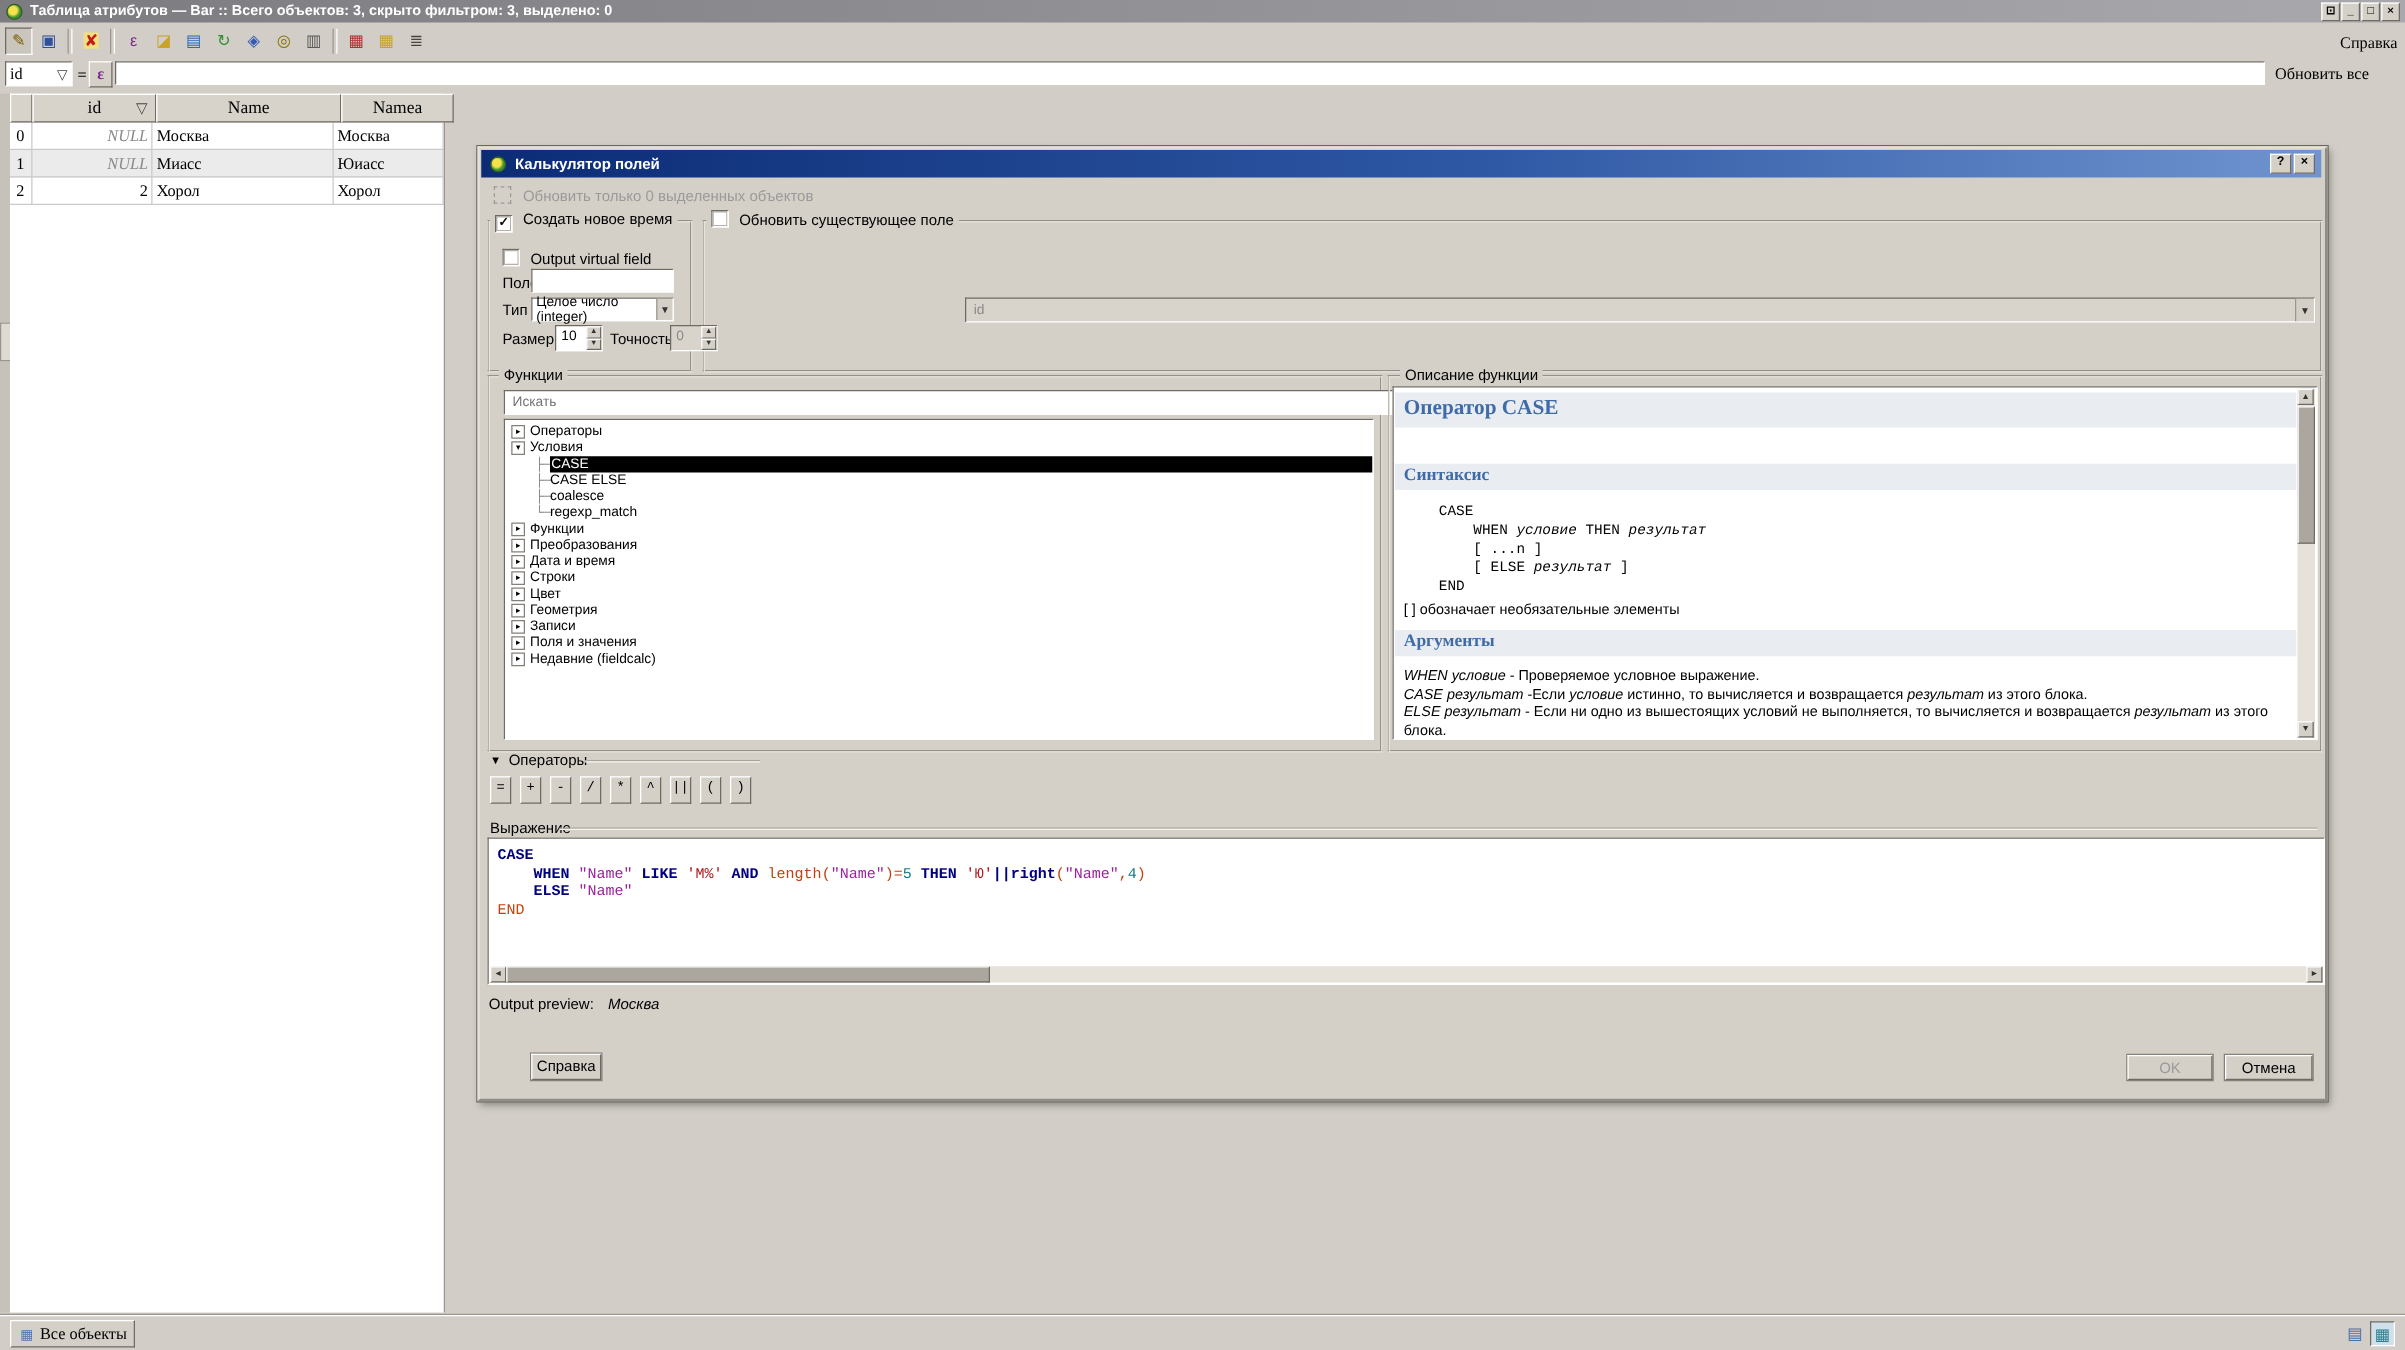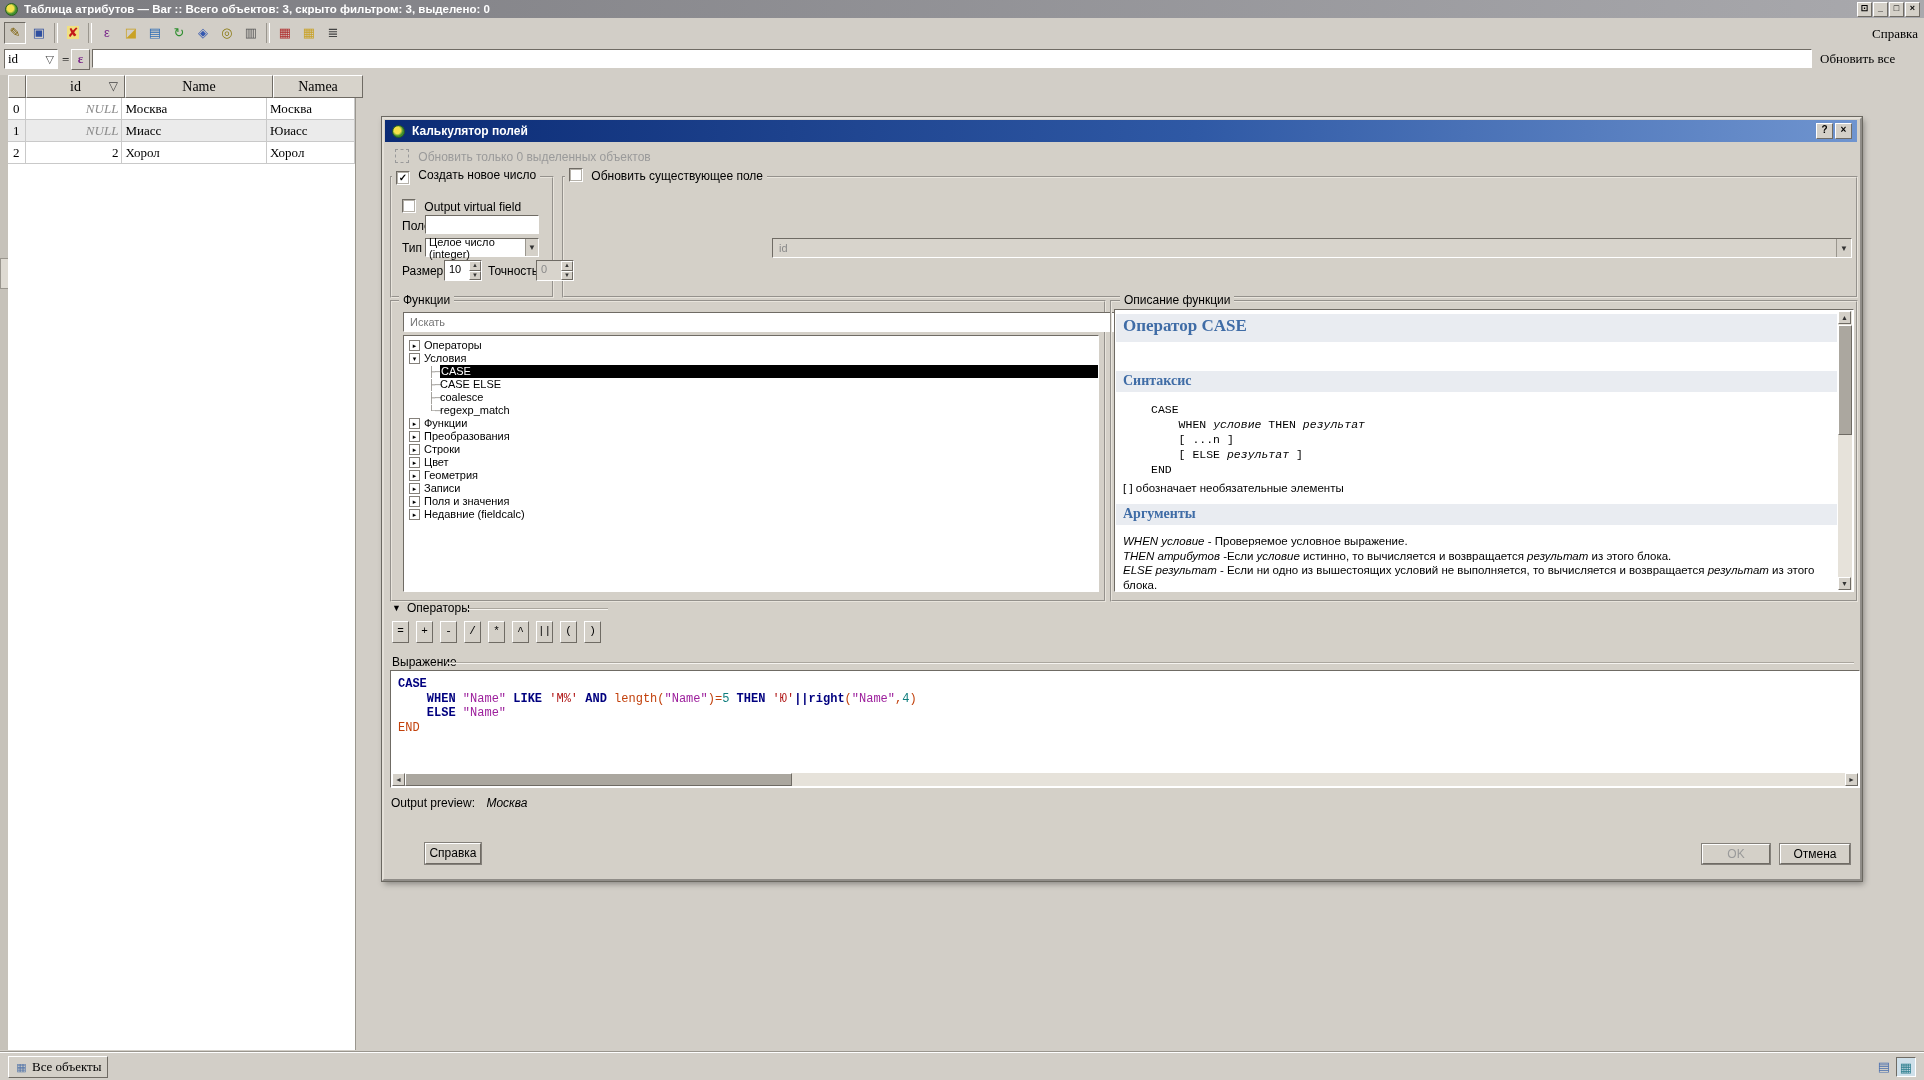--- a/index.html
+++ b/index.html
@@ -229,21 +229,21 @@
     </div>
 
     <div class="abs" style="left:11px;top:30px;">
       <span class="cb disabled"></span>
       <span class="disabledtext" style="margin-left:6px;">Обновить только 0 выделенных объектов</span>
     </div>
 
     <div class="abs grp" style="left:6px;top:57px;width:160px;height:118px;"></div>
     <div class="abs chip" style="left:8px;top:49px;">
       <span class="cb">✓</span>
-      <span style="margin-left:5px;">Создать новое число</span>
+      <span style="margin-left:5px;">Создать новое время</span>
     </div>
 
     <div class="abs grp" style="left:178px;top:57px;width:1292px;height:118px;"></div>
     <div class="abs chip" style="left:181px;top:49px;">
       <span class="cb"></span>
       <span style="margin-left:5px;">Обновить существующее поле</span>
     </div>
 
     <div class="abs" style="left:18px;top:80px;">
       <span class="cb"></span>
@@ -309,20 +309,24 @@
           <span class="conn">└─</span>
           <span>regexp_match</span>
         </div>
         <div class="trow" style="padding-left: 5px;">
           <span class="expbox">▸</span>
           <span>Функции</span>
         </div>
         <div class="trow" style="padding-left: 5px;">
           <span class="expbox">▸</span>
           <span>Преобразования</span>
+        </div>
+        <div class="trow" style="padding-left: 5px;">
+          <span class="expbox">▸</span>
+          <span>Дата и время</span>
         </div>
         <div class="trow" style="padding-left: 5px;">
           <span class="expbox">▸</span>
           <span>Строки</span>
         </div>
         <div class="trow" style="padding-left: 5px;">
           <span class="expbox">▸</span>
           <span>Цвет</span>
         </div>
         <div class="trow" style="padding-left: 5px;">
@@ -355,21 +359,21 @@
           <div class="dcode"><span>    WHEN </span><span style="font-style: italic;">условие</span><span> THEN </span><span style="font-style: italic;">результат</span></div>
           <div class="dcode"><span>    [ ...n ]</span></div>
           <div class="dcode"><span>    [ ELSE </span><span style="font-style: italic;">результат</span><span> ]</span></div>
           <div class="dcode"><span>END</span></div>
         </div>
       <div class="abs dbody" style="left:8px;top:172px;">[ ] обозначает необязательные элементы</div>
       <div class="band" style="top:194px;height:21px;"></div>
       <div class="abs dh2" style="left:8px;top:196px;">Аргументы</div>
       <div class="abs" id="desc-args" style="left:8px;top:224px;width:702px;">
           <div class="argline"><span style="font-style: italic;">WHEN условие</span><span> - Проверяемое условное выражение.</span></div>
-          <div class="argline"><span style="font-style: italic;">THEN атрибутов</span><span> -Если </span><span style="font-style: italic;">условие</span><span> истинно, то вычисляется и возвращается </span><span style="font-style: italic;">результат</span><span> из этого блока.</span></div>
+          <div class="argline"><span style="font-style: italic;">CASE результат</span><span> -Если </span><span style="font-style: italic;">условие</span><span> истинно, то вычисляется и возвращается </span><span style="font-style: italic;">результат</span><span> из этого блока.</span></div>
           <div class="argline"><span style="font-style: italic;">ELSE результат</span><span> - Если ни одно из вышестоящих условий не выполняется, то вычисляется и возвращается </span><span style="font-style: italic;">результат</span><span> из этого блока.</span></div>
         </div>
       <div class="vscroll">
         <div class="scrbtn" style="position:absolute;top:0;">▲</div>
         <div class="vthumb"></div>
         <div class="scrbtn" style="position:absolute;bottom:0;">▼</div>
       </div>
     </div>
 
     <div class="abs ophead" style="left:8px;top:482px;">

